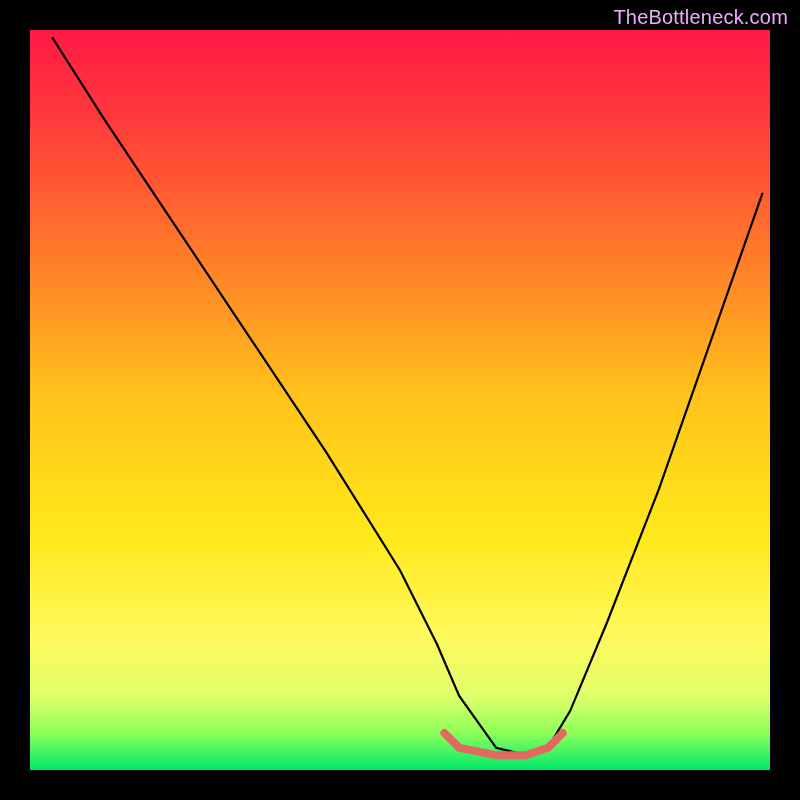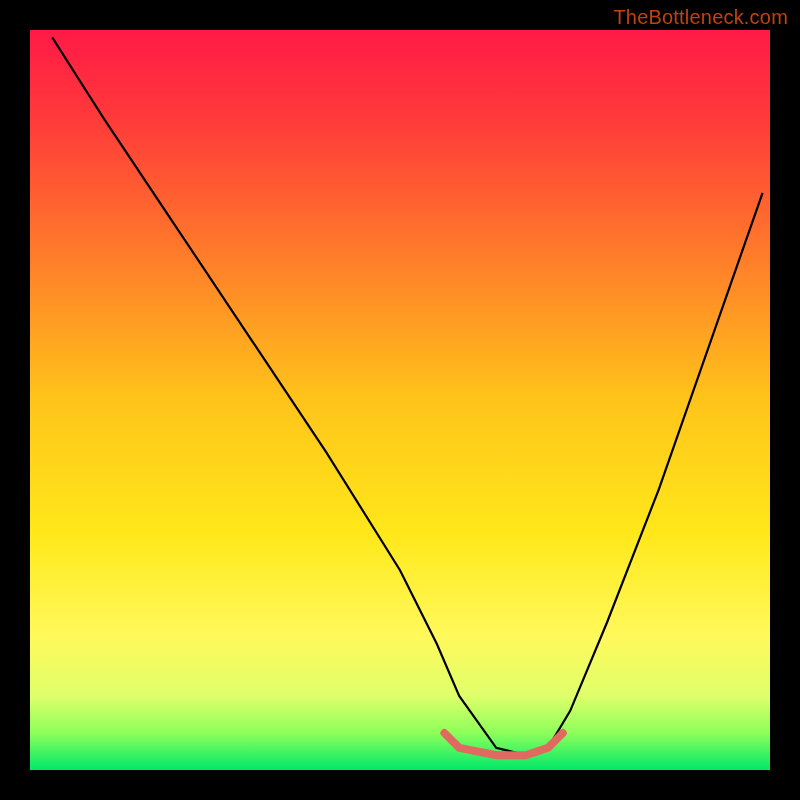--- a/index.html
+++ b/index.html
@@ -13,21 +13,21 @@
   }
   .chart-container {
     position: relative;
     width: 800px;
     height: 800px;
   }
   .watermark {
     position: absolute;
     top: 6px;
     right: 12px;
-    color: #c2410c;
+    color: #f0abfc;
     font-size: 20px;
     font-weight: 500;
     letter-spacing: 0.2px;
     z-index: 3;
   }
   svg.chart {
     position: absolute;
     top: 0;
     left: 0;
     width: 800px;

